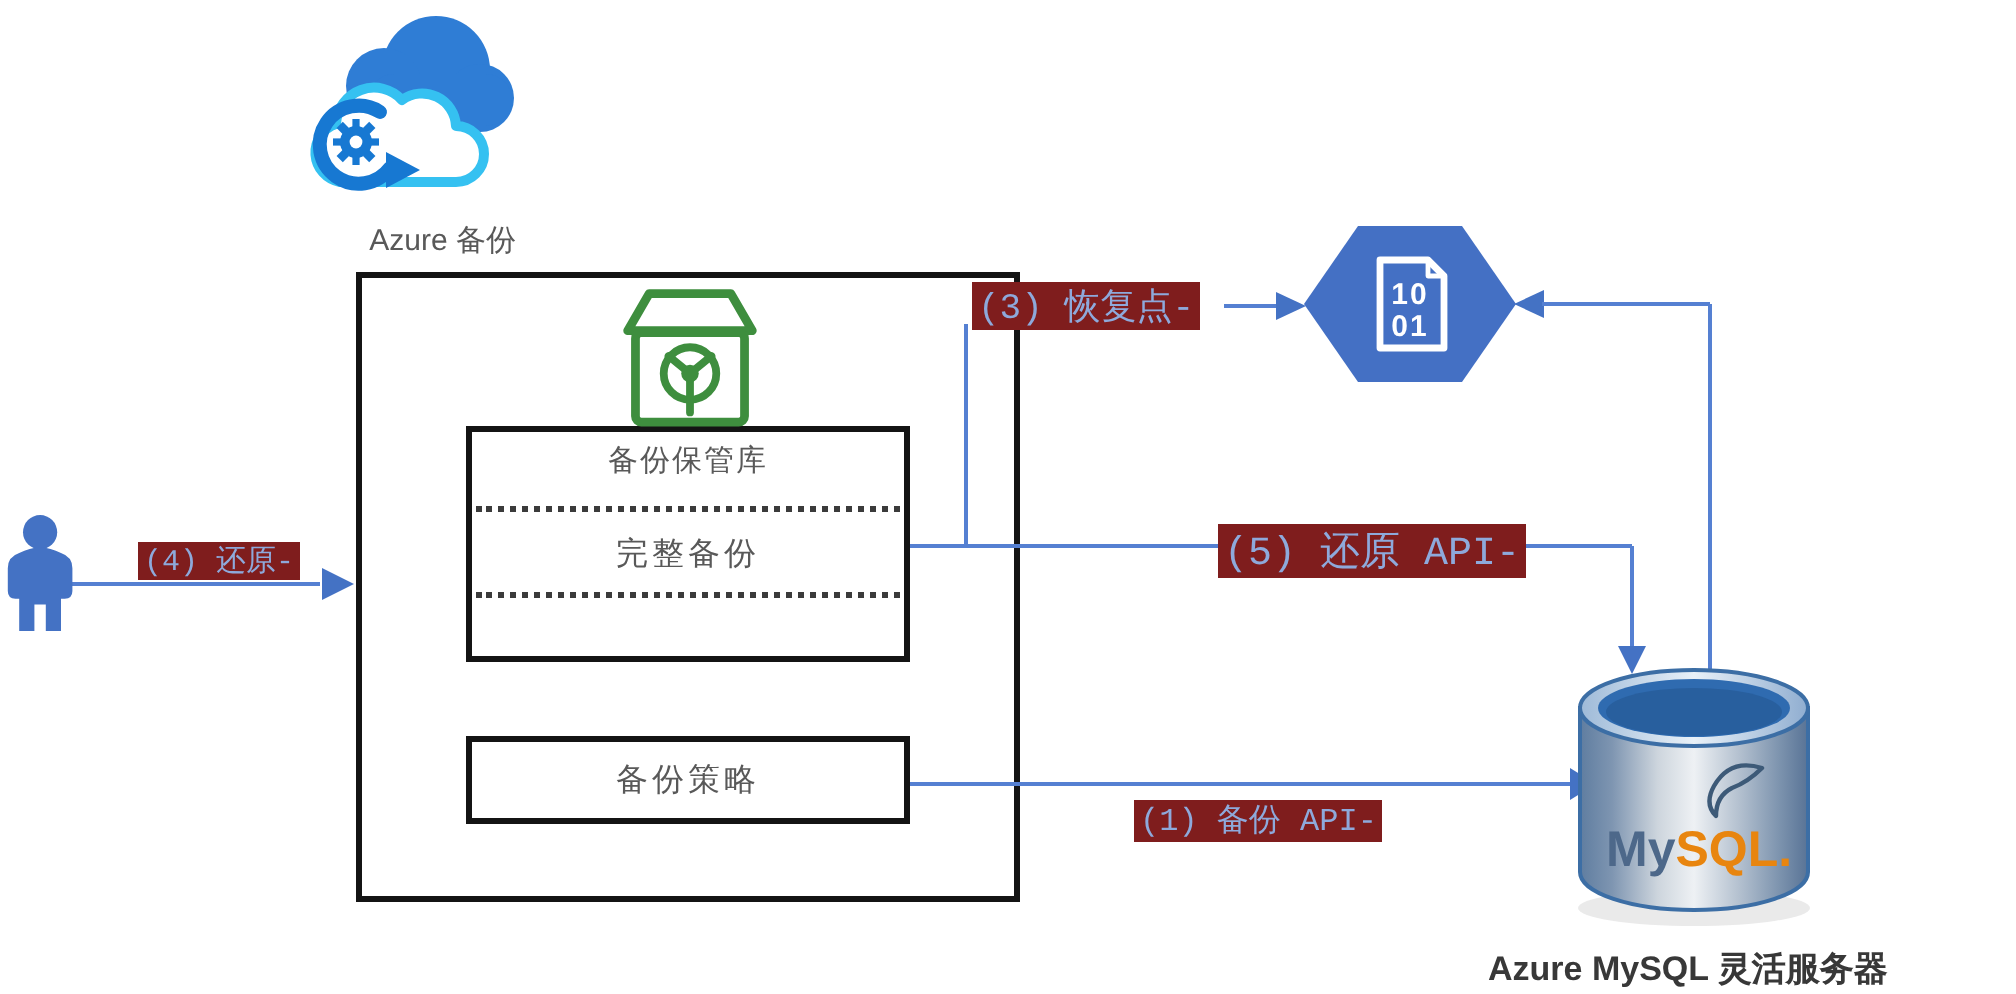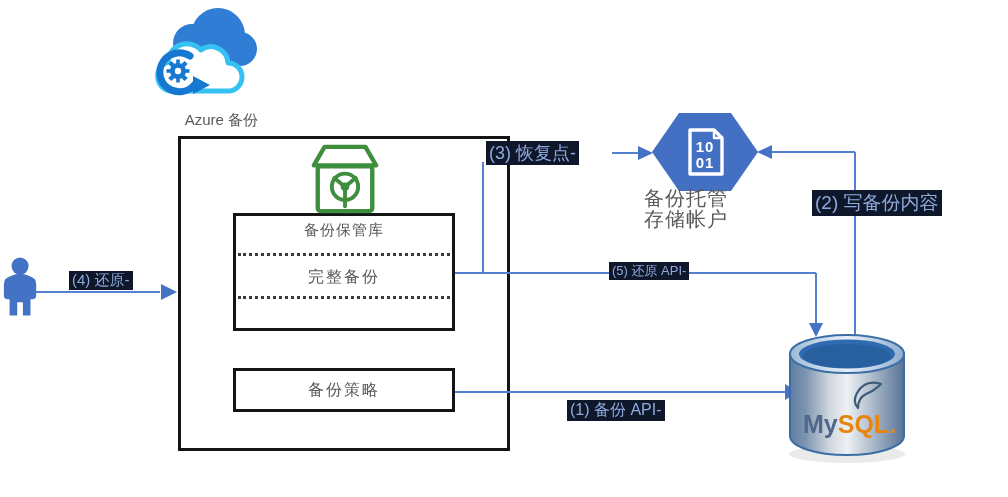--- a/index.html
+++ b/index.html
@@ -17,26 +17,26 @@
   
   .vault-box{left:233px;top:213px;width:216px;height:112px;border:3px solid #141414;background:#fff;z-index:2;}
   .policy-box{left:233px;top:368px;width:216px;height:38px;border:3px solid #141414;background:#fff;z-index:2;
               display:flex;align-items:center;justify-content:center;}
   .inner-title{position:absolute;left:0;right:0;top:5px;text-align:center;color:#595959;font-size:15px;letter-spacing:1px;}
   .inner-row{position:absolute;left:0;right:0;top:51px;text-align:center;color:#595959;font-size:16px;letter-spacing:2px;}
   .dotsep{position:absolute;left:2px;right:2px;height:0;border-top:3px dotted #3b3b3b;}
   .sep1{top:37px;} .sep2{top:80px;}
   .policy-label{color:#595959;font-size:16px;letter-spacing:2px;}
   
-  .edge-label{position:absolute;z-index:3;color:#8ea9db;background:#0f172a;padding:0 3px;white-space:nowrap;}
+  .edge-label{position:absolute;z-index:3;color:#8ea9db;background:#7f1d1d;padding:0 3px;white-space:nowrap;font-family:Liberation Mono, monospace;}
   .lbl-e1{left:567px;top:381px;font-size:16px;margin-top:19px;}
   .lbl-e2{left:812px;top:190px;font-size:19px;}
   .lbl-e3{left:486px;top:141px;font-size:18px;}
   .lbl-e4{left:69px;top:271px;font-size:15px;}
-  .lbl-e5{left:609px;top:262px;font-size:13px;text-align:right;}
+  .lbl-e5{left:609px;top:262px;font-size:20px;text-align:right;}
   
   .cloud-label{left:148px;top:111px;width:110px;text-align:right;color:#595959;font-size:15px;z-index:2;}
   .storage-label{left:644px;top:188px;z-index:3;color:#5b5b5b;font-size:20px;line-height:21px;letter-spacing:1px;}
   .mysql-label{left:744px;top:473px;width:260px;color:#383838;font-size:17px;font-weight:600;z-index:2;}
   
   .cloud-icon{left:140px;top:1px;z-index:2;}
   .vault-icon{left:306px;top:141px;z-index:3;}
   .hexagon-icon{left:652px;top:112px;z-index:2;}
   .mysql-icon{left:783px;top:328px;z-index:2;}
   .person-icon{left:2px;top:256px;z-index:2;}
@@ -124,24 +124,20 @@
 
   <svg class="abs hexagon-icon" width="106" height="80" viewBox="0 0 106 80">
     <polygon points="0,40 27,1 79,1 106,40 79,79 27,79" fill="#4470c4"></polygon>
     <g>
       <path d="M 38 18 h 24 l 8 8 v 36 h -32 z" fill="none" stroke="#ffffff" stroke-width="3.4" stroke-linejoin="round"></path>
       <path d="M 62 18 v 8 h 8" fill="none" stroke="#ffffff" stroke-width="2.4" stroke-linejoin="round"></path>
       <text class="hex-doc-text" x="53" y="40" text-anchor="middle">10</text>
       <text class="hex-doc-text" x="53" y="56" text-anchor="middle">01</text>
     </g>
   </svg>
-  <div class="abs storage-label">
-    <div>备份托管</div>
-    <div>存储帐户</div>
-  </div>
 
   <svg class="abs mysql-icon" width="126" height="140" viewBox="0 0 126 140">
     <defs>
       <linearGradient id="bodyGrad" x1="0" y1="0" x2="1" y2="0">
         <stop offset="0" stop-color="#5f7da0"></stop>
         <stop offset="0.14" stop-color="#7e95b1"></stop>
         <stop offset="0.34" stop-color="#cdd5dd"></stop>
         <stop offset="0.5" stop-color="#eef1f4"></stop>
         <stop offset="0.7" stop-color="#b3c0cf"></stop>
         <stop offset="0.88" stop-color="#7b92ad"></stop>
@@ -156,27 +152,27 @@
     <ellipse cx="64" cy="126" rx="58" ry="9" fill="#d8d8d8" opacity="0.55"></ellipse>
     <path d="M 7 26 V 108 A 57 19 0 0 0 121 108 V 26 Z" fill="url(#bodyGrad)" stroke="#3c6ea5" stroke-width="2"></path>
     <ellipse cx="64" cy="26" rx="57" ry="19" fill="url(#rimGrad)" stroke="#3c6ea5" stroke-width="2"></ellipse>
     <ellipse cx="64" cy="26" rx="48" ry="14.5" fill="#2f6bb0"></ellipse>
     <ellipse cx="64" cy="28" rx="44" ry="12" fill="#285f9e"></ellipse>
     <path d="M 98 56 q -16 -5 -24 9 q -5 9 1 15 q 0 -10 8 -14 q 8 -3 15 -10 z" fill="none" stroke="#3d5a78" stroke-width="2.2" stroke-linejoin="round"></path>
     <text class="mysql-logo" x="20" y="105">
       <tspan fill="#4d688a">My</tspan><tspan fill="#e8850f">SQL</tspan><tspan fill="#e8850f">.</tspan>
     </text>
   </svg>
+  <div class="abs mysql-label">Azure MySQL 灵活服务器</div>
 
   <svg class="abs person-icon" width="38" height="62" viewBox="0 0 40 62">
     <g fill="#4472c4">
       <circle cx="19" cy="9" r="9"></circle>
       <path d="M 2 28 Q 2 22 8 20 Q 19 14 30 20 Q 36 22 36 28 L 36 40 Q 36 44 32 44 L 30 44 L 30 61 L 22 61 L 22 47 L 16 47 L 16 61 L 8 61 L 8 44 L 6 44 Q 2 44 2 40 Z"></path>
     </g>
   </svg>
 
   <div class="edge-label lbl-e1">(1) 备份 API-</div>
-  <div class="edge-label lbl-e2">(2) 写备份内容</div>
   <div class="edge-label lbl-e3">(3) 恢复点-</div>
   <div class="edge-label lbl-e4">(4) 还原-</div>
   <div class="edge-label lbl-e5">(5) 还原 API-</div>
 
 </div>
 
 </body></html>

